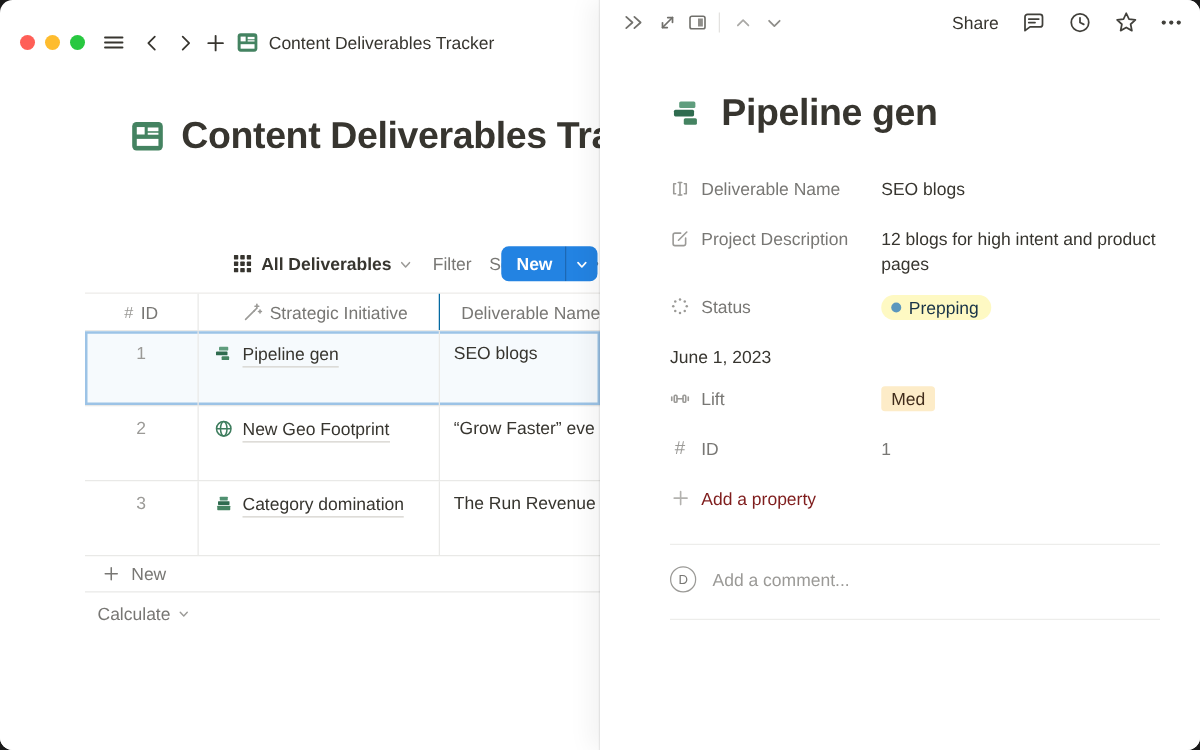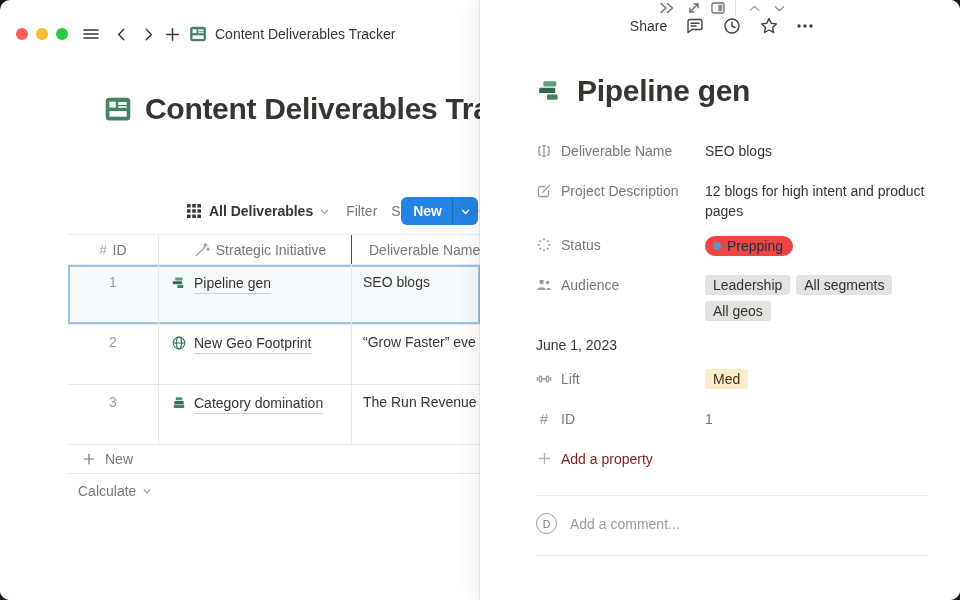--- a/index.html
+++ b/index.html
@@ -59,21 +59,21 @@
   .page-link{ font-weight:500; border-bottom:1px solid #d3d1cb; line-height:19px; white-space:nowrap; color:#37352f; }
   .td-del{ flex:1; padding-left:11px; white-space:nowrap; overflow:hidden; }
   .tr.selected{ background:#f6fafd; box-shadow: inset 0 0 0 2px #9cc3e6; }
 
   .tfoot-new{ display:flex; align-items:center; gap:9px; height:29px; padding-left:14px; color:#787774; border-bottom:1px solid #e9e9e7; cursor:pointer; }
   .tfoot-calc{ display:flex; align-items:center; gap:6px; height:34px; padding-left:10px; color:#787774; cursor:pointer; }
 
   
   .panel{ position:absolute; left:480px; top:0; width:480px; height:600px; background:#fff;
           box-shadow:-1px 0 0 rgba(0,0,0,0.07), -8px 0 18px rgba(0,0,0,0.05); }
-  .panel-topbar{ display:flex; align-items:center; height:36px; padding:0 14px 0 18px;flex-direction:column; }
+  .panel-topbar{ display:flex; align-items:center; height:36px; padding:0 14px 0 18px; }
   .ptb-left{ display:flex; align-items:center; }
   .ptb-expand{ margin-left:10px; }
   .ptb-peek{ margin-left:8px; }
   .ptb-divider{ width:1px; height:16px; background:#e3e2e0; margin:0 9px 0 9px; }
   .ptb-up{ margin-left:2px; }
   .ptb-down{ margin-left:10px; }
   .ptb-spacer{ flex:1; }
   .ptb-right{ display:flex; align-items:center; gap:17px; }
   .share-label{ font-size:14px; color:#37352f; cursor:pointer; margin-right:1px; }
 
@@ -84,21 +84,21 @@
   .props{ margin-top:26px; }
   .prop-row{ display:flex; margin-bottom:7px; }
   .prop-label{ width:169px; flex:none; height:33px; display:flex; align-items:center; gap:9px; color:#787774; font-size:14px; cursor:pointer; }
   .picon{ width:16px; flex:none; display:flex; justify-content:center; }
   .prop-value{ flex:1; min-width:0; padding-top:7px; font-size:14px; line-height:20px; color:#37352f; cursor:pointer; }
   .prop-value.gray{ color:#787774; }
   .tags{ display:flex; flex-wrap:wrap; gap:6px; padding-top:0; }
   .tag{ height:20px; display:inline-flex; align-items:center; padding:0 8px; border-radius:3px; font-size:14px; background:#e3e2e0; color:#32302c; white-space:nowrap; }
   .tag.green{ background:#dbeddb; color:#1c3829; }
   .tag.yellow{ background:#fdecc8; color:#402c1b; }
-  .status-pill{ height:20px; display:inline-flex; align-items:center; gap:6px; padding:0 10px 0 8px; border-radius:11px; background:#ef4444; color:#183347; font-size:14px; }
+  .status-pill{ height:20px; display:inline-flex; align-items:center; gap:6px; padding:0 10px 0 8px; border-radius:11px; background:#fef9c3; color:#183347; font-size:14px; }
   .status-dot{ width:8px; height:8px; border-radius:50%; background:#5b97bd; flex:none; }
   .add-prop{ display:flex; align-items:center; gap:9px; height:33px; color:#7f1d1d; font-size:14px; cursor:pointer; margin-top:3px; }
 
   .comment-section{ margin:20px 0 0 0; border-top:1px solid #ededeb; border-bottom:1px solid #ededeb; padding:17px 0 21px; display:flex; align-items:center; gap:13px; }
   .avatar{ width:21px; height:21px; border-radius:50%; border:1px solid #9b9a97; color:#787774; font-size:10.5px; font-weight:500; display:flex; align-items:center; justify-content:center; flex:none; }
   .comment-ph{ color:#9b9a97; font-size:14px; cursor:text; }
 </style>
 </head>
 <body>
 
@@ -414,40 +414,20 @@
             <span>Status</span>
           </div>
           <div class="prop-value">
             <span class="status-pill">
               <span class="status-dot"></span>
               <span>Prepping</span>
             </span>
           </div>
         </div>
 
-        <div class="prop-row">
-          <div class="prop-label">
-            <span class="picon">
-                <svg width="16" height="16" viewBox="0 0 16 16" fill="#9b9a97">
-                  <circle cx="5.6" cy="5" r="2.3"></circle>
-                  <path d="M1.6,12.6 c0,-3.1 8,-3.1 8,0 v0.4 h-8 z"></path>
-                  <circle cx="11.6" cy="5.5" r="1.8"></circle>
-                  <path d="M10.4,12.9 c0.4,-2.6 4.3,-2.5 4.3,-0.2 v0.3 h-4.3 z"></path>
-                </svg>
-              </span>
-            <span>Audience</span>
-          </div>
-          <div class="prop-value">
-            <span class="tags">
-              <span class="tag">Leadership</span>
-              <span class="tag">All segments</span>
-              <span class="tag">All geos</span>
-            </span>
-          </div>
-        </div>
 
 
         <div class="prop-row">
           <div class="prop-value">June 1, 2023</div>
         </div>
 
         <div class="prop-row">
           <div class="prop-label">
             <span class="picon">
                 <svg width="16" height="16" viewBox="0 0 16 16" fill="none" stroke="#9b9a97" stroke-width="1.3" stroke-linecap="round">

